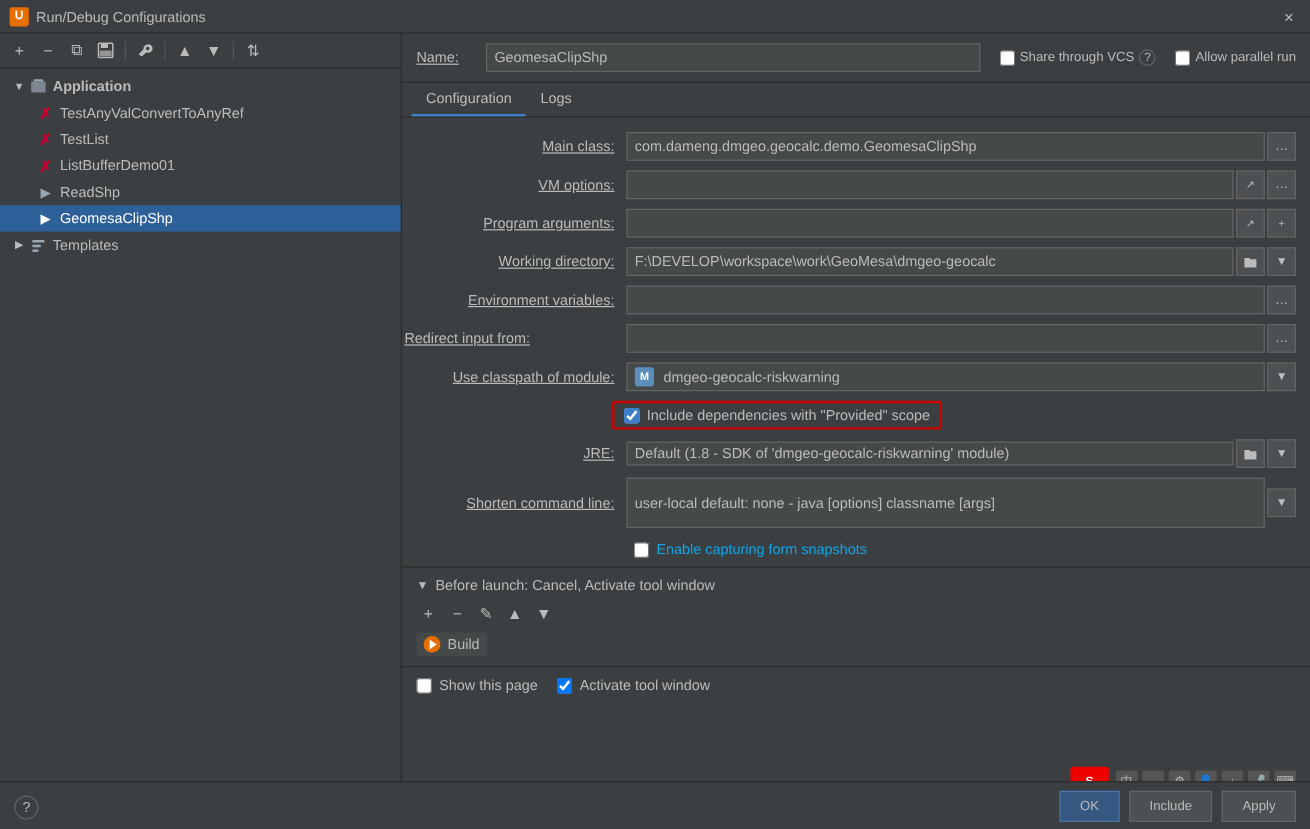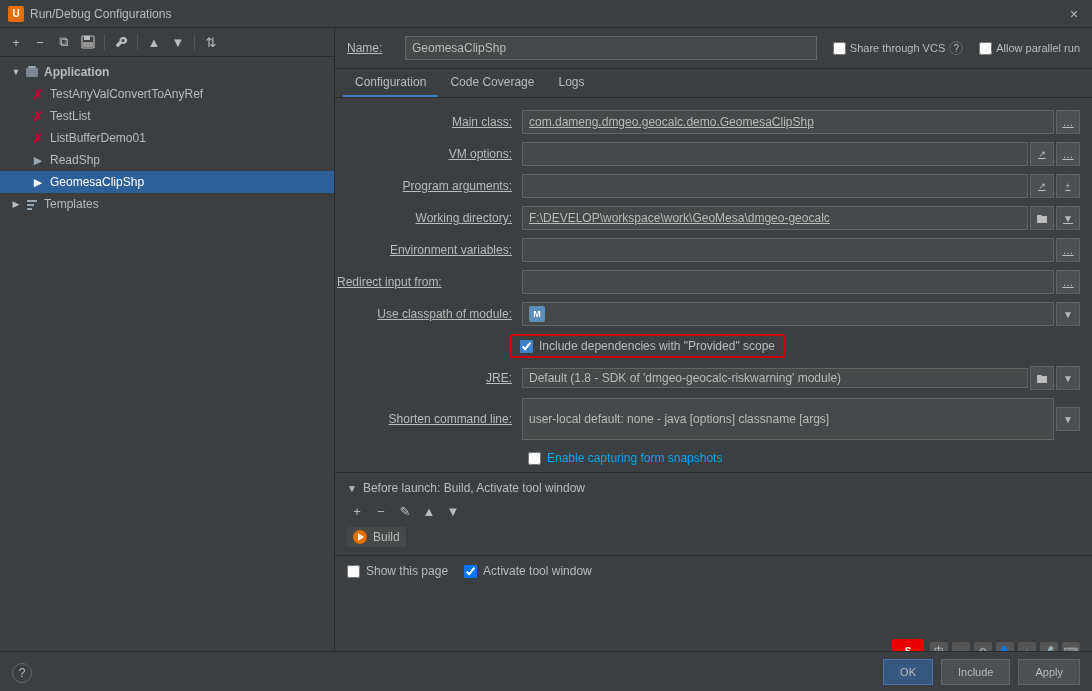--- a/index.html
+++ b/index.html
@@ -183,21 +183,20 @@
       color: #bbbbbb;
       font-size: 12px;
       text-align: right;
       padding-right: 10px;
     }
     .form-label.underlined { text-decoration: underline; }
     .form-input-with-btn {
       flex: 1;
       display: flex;
       align-items: flex-start;
-      text-decoration: underline;
     }
     .form-input-with-btn input {
       flex: 1;
       background: #45494a;
       border: 1px solid #646464;
       color: #bbbbbb;
       height: 24px;
       padding: 0 6px;
       font-size: 12px;
     }
@@ -501,21 +500,20 @@
         <span style="cursor:pointer; border: 1px solid #646464; border-radius:50%; width:14px; height:14px; display:inline-flex; align-items:center; justify-content:center; font-size:10px;">?</span>
       </div>
       <div class="allow-parallel">
         <input type="checkbox" style="">
         <span>Allow parallel run</span>
       </div>
     </div>
 
     <div class="tabs-row">
       <div class="tab active">Configuration</div>
-      <div class="tab">Code Coverage</div>
       <div class="tab">Logs</div>
     </div>
 
     <div class="config-form">
 
       <div class="form-row">
         <span class="form-label underlined">Main class:</span>
         <div class="form-input-with-btn">
           <input type="text" style="flex: 1 1 0%; background: rgb(69, 73, 74); border: 1px solid rgb(100, 100, 100); color: rgb(187, 187, 187); height: 24px; padding: 0px 6px; font-size: 12px;" value="com.dameng.dmgeo.geocalc.demo.GeomesaClipShp">
           <div class="input-btn">…</div>
@@ -570,20 +568,21 @@
           <input type="text" style="flex: 1 1 0%; background: rgb(69, 73, 74); border: 1px solid rgb(100, 100, 100); color: rgb(187, 187, 187); height: 24px; padding: 0px 6px; font-size: 12px;" value="" disabled="">
           <div class="input-btn">…</div>
         </div>
       </div>
 
       <div class="form-row">
         <span class="form-label underlined">Use classpath of module:</span>
         <div class="dropdown-input">
           <div style="display:flex; align-items:center; flex:1; background:#45494a; border:1px solid #646464; height:24px; padding:0 6px;">
             <div class="module-icon">M</div>
+            <span style="margin-left:4px; flex:1;">dmgeo-geocalc-riskwarning</span>
           </div>
           <div class="input-btn" style="font-size:10px;">▼</div>
         </div>
       </div>
 
       <div style="padding: 4px 12px 4px 0; display:flex;">
         <div style="width:175px; min-width:175px;"></div>
         <div class="highlight-box">
           <input type="checkbox" checked="" style="">
           <span class="checkbox-label">Include dependencies with "Provided" scope</span>
@@ -613,21 +612,21 @@
 
       <div class="checkbox-row">
         <span style="width:175px; min-width:175px;"></span>
         <input type="checkbox" style="">
         <span class="checkbox-label">Enable capturing form snapshots</span>
       </div>
 
       <div class="before-launch-section">
         <div class="before-launch-header">
           <span class="expand-icon">▼</span>
-          <span>Before launch: Build, Activate tool window</span>
+          <span>Before launch: Cancel, Activate tool window</span>
         </div>
         <div class="before-launch-toolbar">
           <div class="small-btn">+</div>
           <div class="small-btn">−</div>
           <div class="small-btn">✎</div>
           <div class="small-btn">▲</div>
           <div class="small-btn">▼</div>
         </div>
         <div class="build-item">
           <div class="build-icon"></div>

